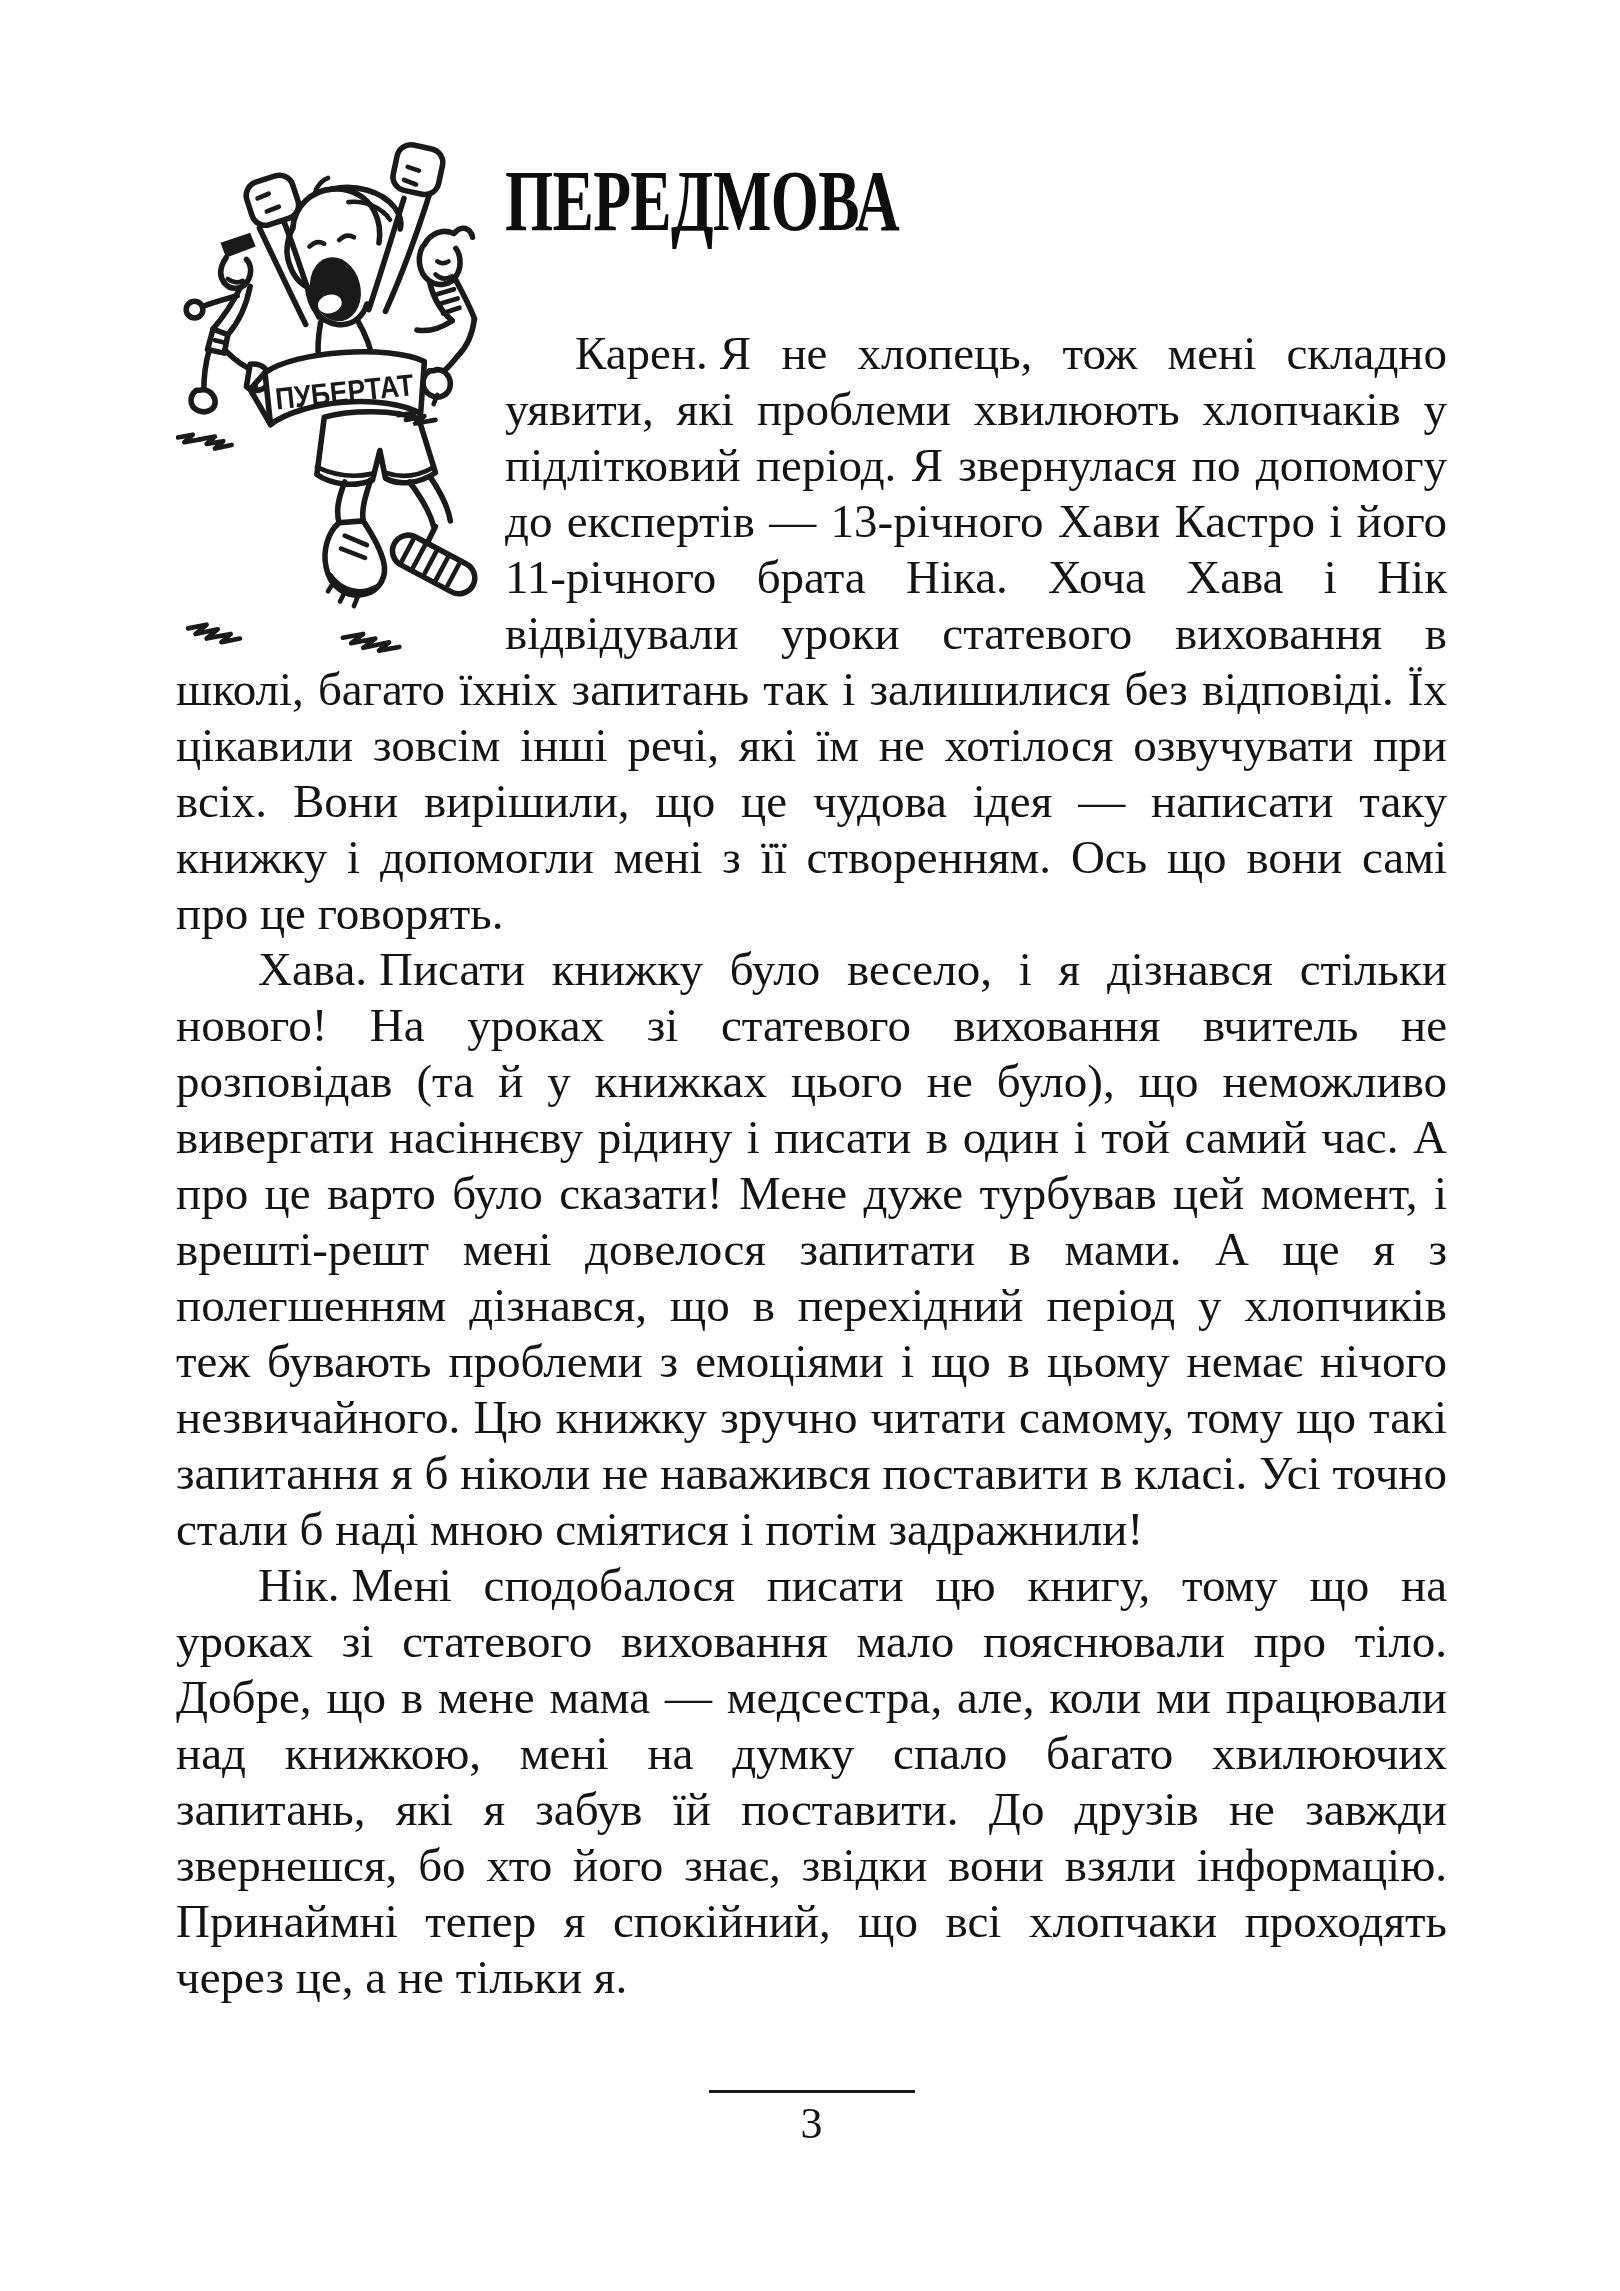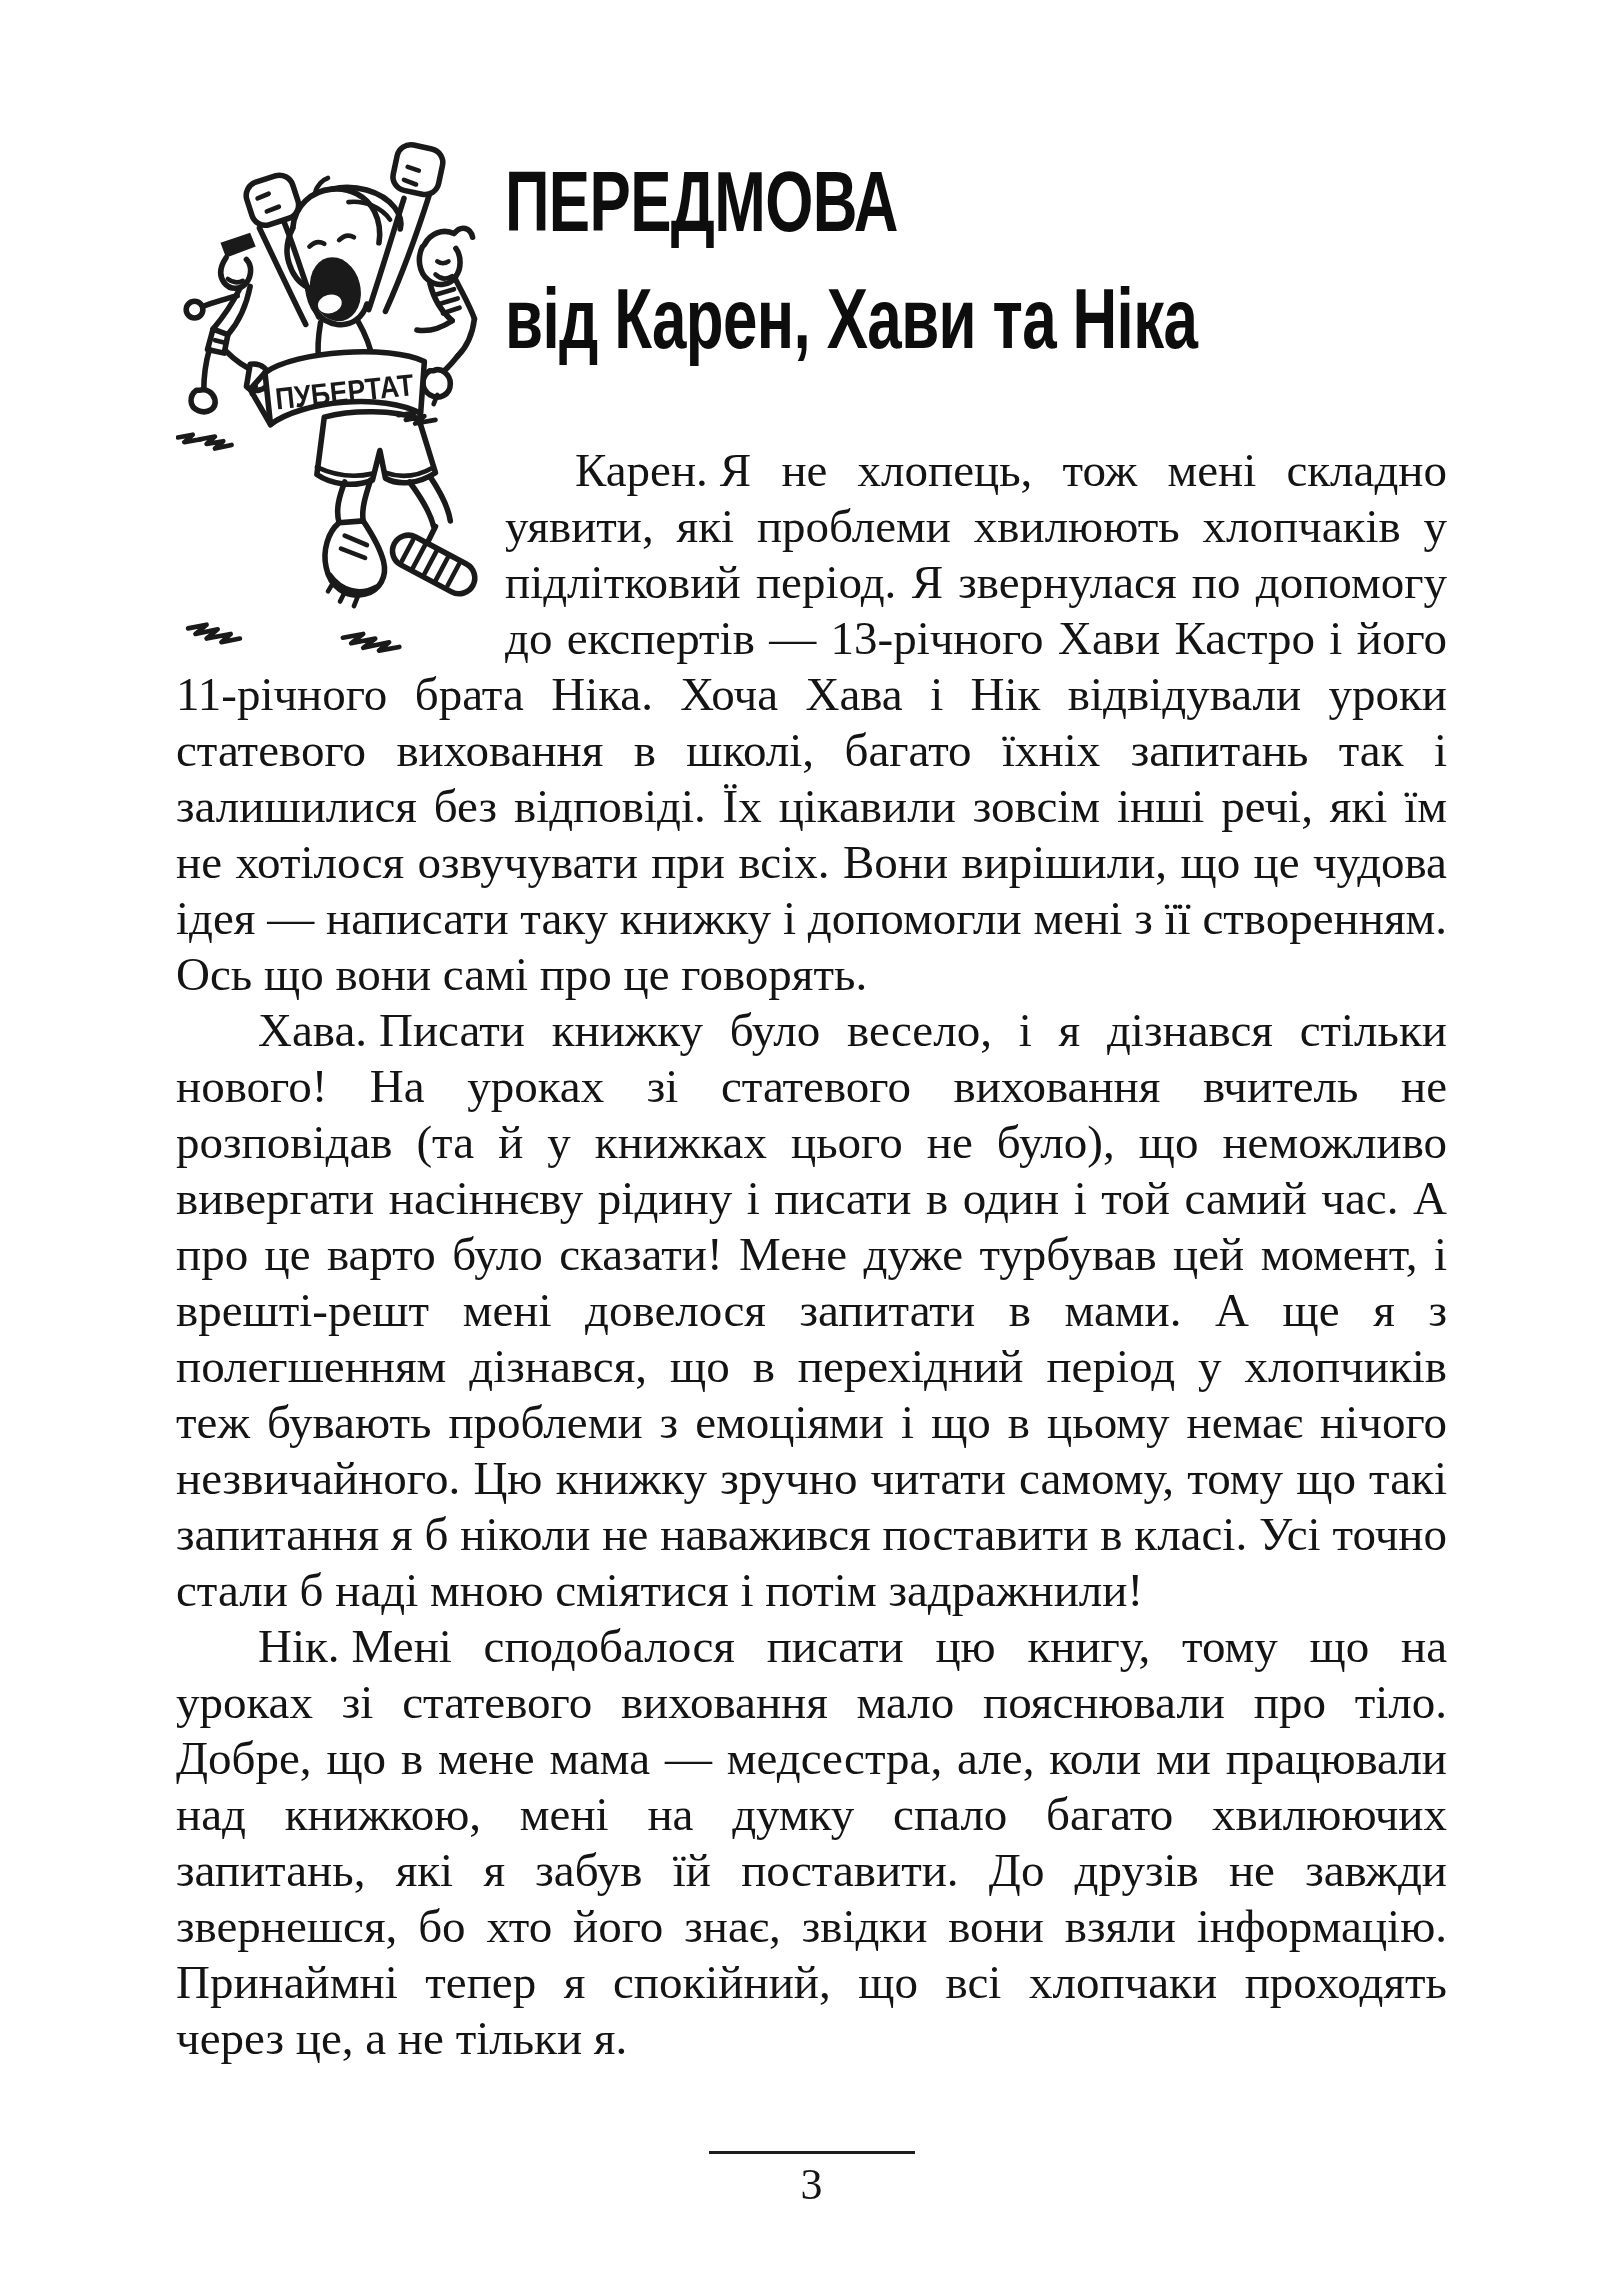--- a/index.html
+++ b/index.html
@@ -17,21 +17,21 @@
   }
   .illu {
     float: left;
     width: 329px;
     height: 570px;
   }
   .illu svg { display: block; }
   .heading {
     margin: 54px 0 65px 0;
     padding-left: 3.7px;
-    font-family: Liberation Sans, sans-serif;
+    font-family: Liberation Serif, serif;
     font-weight: 700;
     font-size: 86px;
     line-height: 117px;
     color: #0d0d0d;
     letter-spacing: -0.9px;
     white-space: nowrap;
   }
   .heading .hline { display: block; }
   .heading .hline > span {
     display: inline-block;
@@ -178,21 +178,20 @@
           <path class="ink-thin" d="M26,378 l16,-3 l-9,8 l18,-3 l-9,8 l18,-4"></path>
           <path class="ink-thin" d="M13,582 l20,-4 l-12,10 l24,-5 l-12,10 l26,-5 l-10,9 l20,-4"></path>
           <path class="ink-thin" d="M180,592 l22,-4 l-13,10 l26,-5 l-13,10 l28,-6 l-11,9 l22,-4"></path>
           <path class="ink-thin" d="M240,352 l18,-3 l-10,8 l20,-4 l-10,8 l22,-4"></path>
         </g>
       </svg>
     </div>
 
     <div class="heading">
       <span class="hline"><span>ПЕРЕДМОВА</span></span>
-      <span class="hline"><span>від Карен, Хави та Ніка</span></span>
     </div>
 
     <p class="body-para p1"><span class="lead">Карен.</span><span>Я не хлопець, тож мені складно уявити, які проблеми хвилюють хлопчаків у підлітковий період. Я звернулася по допомогу до експертів — 13-річного Хави Кастро і його 11-річного брата Ніка. Хоча Хава і Нік відвідували уроки статевого виховання в школі, багато їхніх запитань так і залишилися без відповіді. Їх цікавили зовсім інші речі, які їм не хотілося озвучувати при всіх. Вони вирішили, що це чудова ідея — написати таку книжку і допомогли мені з її створенням. Ось що вони самі про це говорять.</span></p>
 
     <p class="body-para p2"><span class="lead">Хава.</span><span>Писати книжку було весело, і я дізнався стільки нового! На уроках зі статевого виховання вчитель не розповідав (та й у книжках цього не було), що неможливо вивергати насіннєву рідину і писати в один і той самий час. А про це варто було сказати! Мене дуже турбував цей момент, і врешті-решт мені довелося запитати в мами. А ще я з полегшенням дізнався, що в перехідний період у хлопчиків теж бувають проблеми з емоціями і що в цьому немає нічого незвичайного. Цю книжку зручно читати самому, тому що такі запитання я б ніколи не наважився поставити в класі. Усі точно стали б наді мною сміятися і потім задражнили!</span></p>
 
     <p class="body-para p3"><span class="lead">Нік.</span><span>Мені сподобалося писати цю книгу, тому що на уроках зі статевого виховання мало пояснювали про тіло. Добре, що в мене мама — медсестра, але, коли ми працювали над книжкою, мені на думку спало багато хвилюючих запитань, які я забув їй поставити. До друзів не завжди звернешся, бо хто його знає, звідки вони взяли інформацію. Принаймні тепер я спокійний, що всі хлопчаки проходять через це, а не тільки я.</span></p>
 
     <div class="footer">
       <div class="rule"></div>

